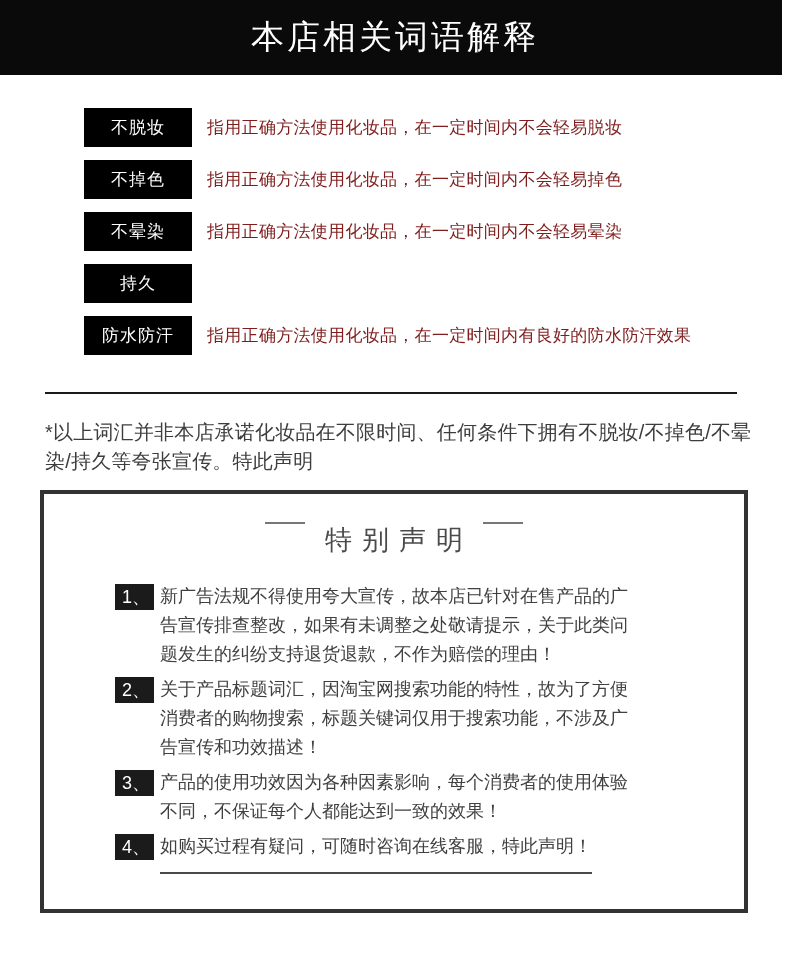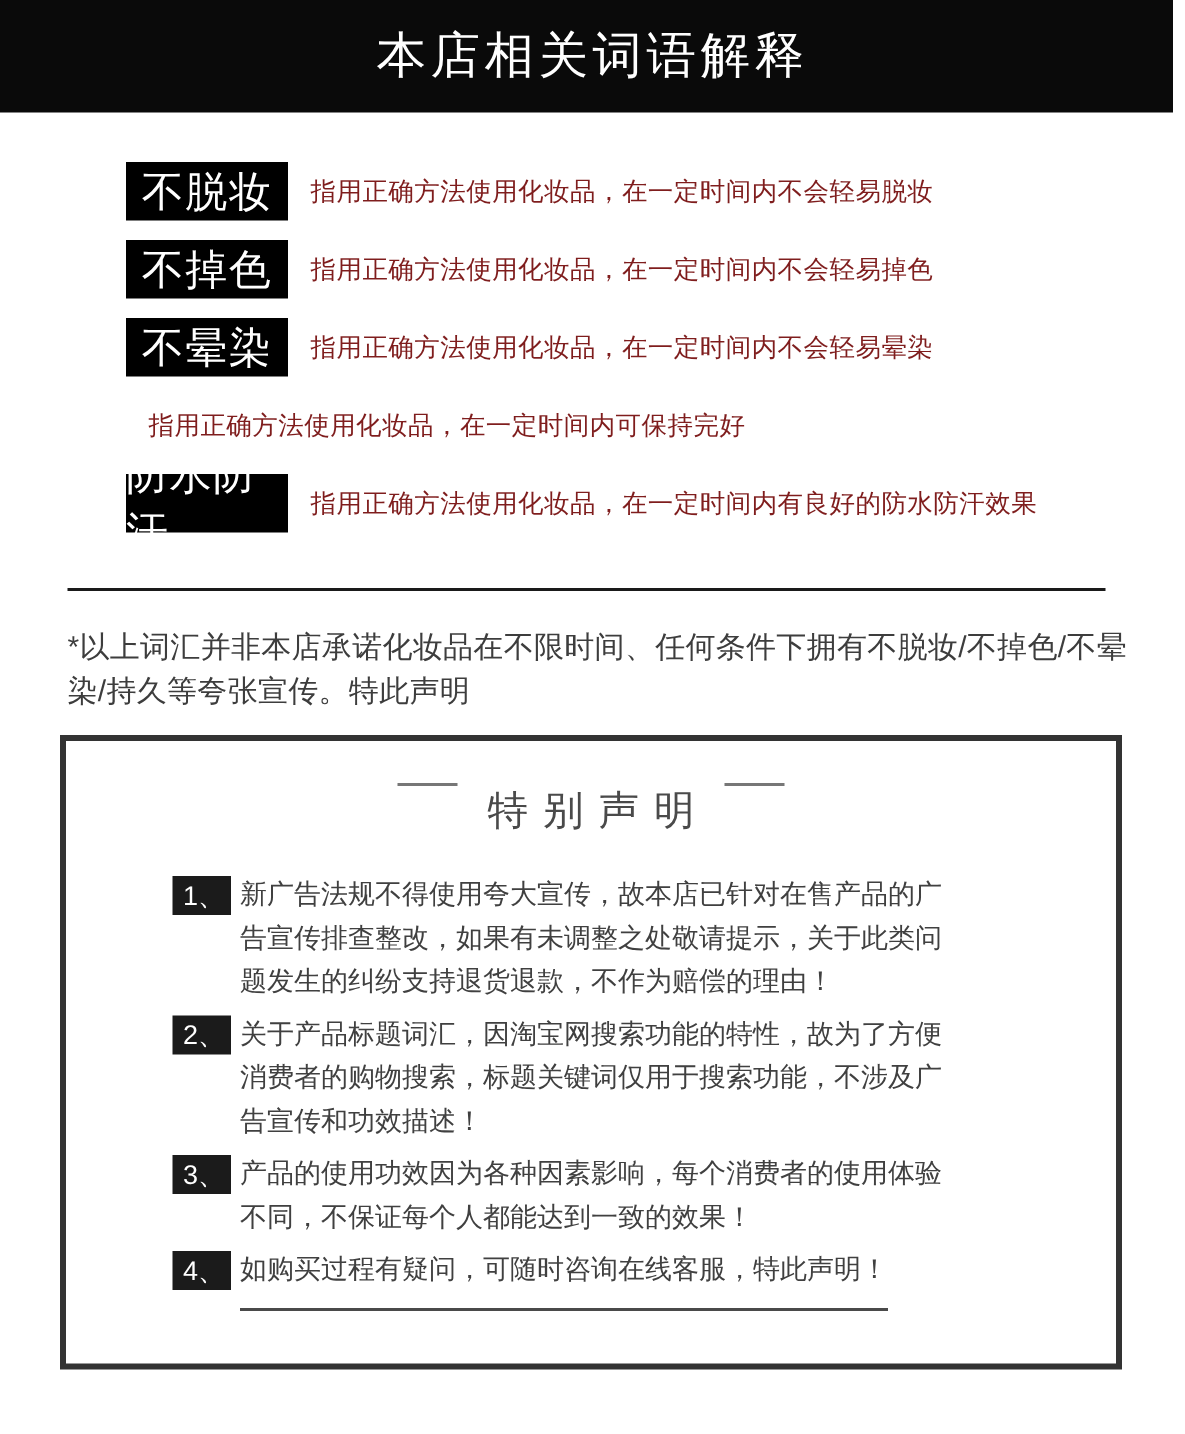--- a/index.html
+++ b/index.html
@@ -41,21 +41,21 @@
     display: flex;
     align-items: center;
     height: 39px;
     margin-bottom: 13px;
   }
   .term-label {
     width: 108px;
     height: 39px;
     background: #000000;
     color: #ffffff;
-    font-size: 28px;
+    font-size: 17px;
     display: flex;
     align-items: center;
     justify-content: center;
     letter-spacing: 1px;
     flex: none;
   }
   .term-desc {
     margin-left: 15px;
     font-size: 17px;
     color: #7f1d1d;
@@ -153,21 +153,21 @@
     </div>
     <div class="term-row">
       <div class="term-label">不掉色</div>
       <div class="term-desc">指用正确方法使用化妆品，在一定时间内不会轻易掉色</div>
     </div>
     <div class="term-row">
       <div class="term-label">不晕染</div>
       <div class="term-desc">指用正确方法使用化妆品，在一定时间内不会轻易晕染</div>
     </div>
     <div class="term-row">
-      <div class="term-desc">指用正确方法使用化妆品，在一定时间内可保持完好</div>
+      <div class="term-label">持久</div>
     </div>
     <div class="term-row">
       <div class="term-label">防水防汗</div>
       <div class="term-desc">指用正确方法使用化妆品，在一定时间内有良好的防水防汗效果</div>
     </div>
   </section>
 
   <hr class="divider">
 
   <p class="disclaimer">*以上词汇并非本店承诺化妆品在不限时间、任何条件下拥有不脱妆/不掉色/不晕染/持久等夸张宣传。特此声明</p>

